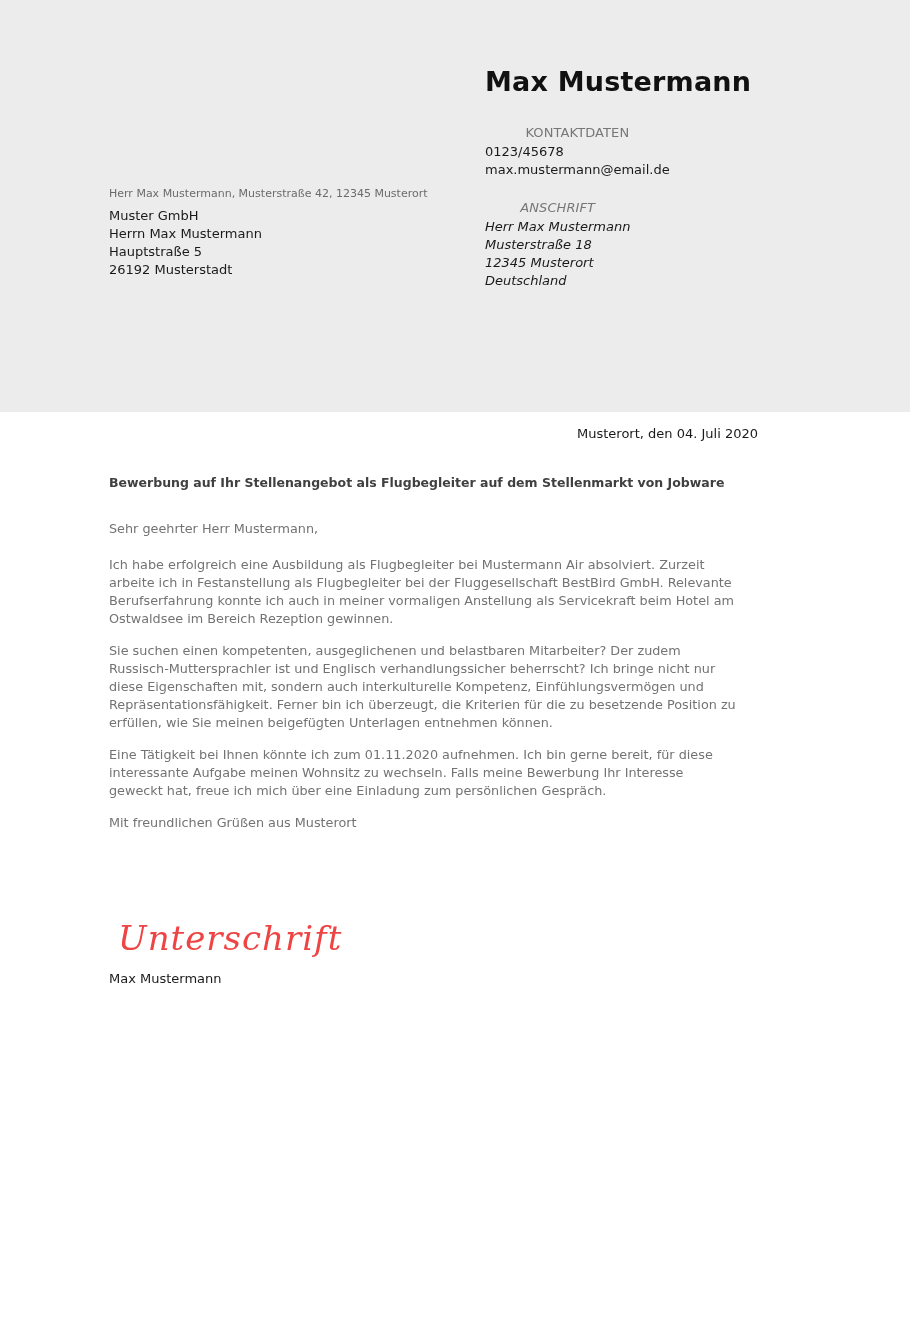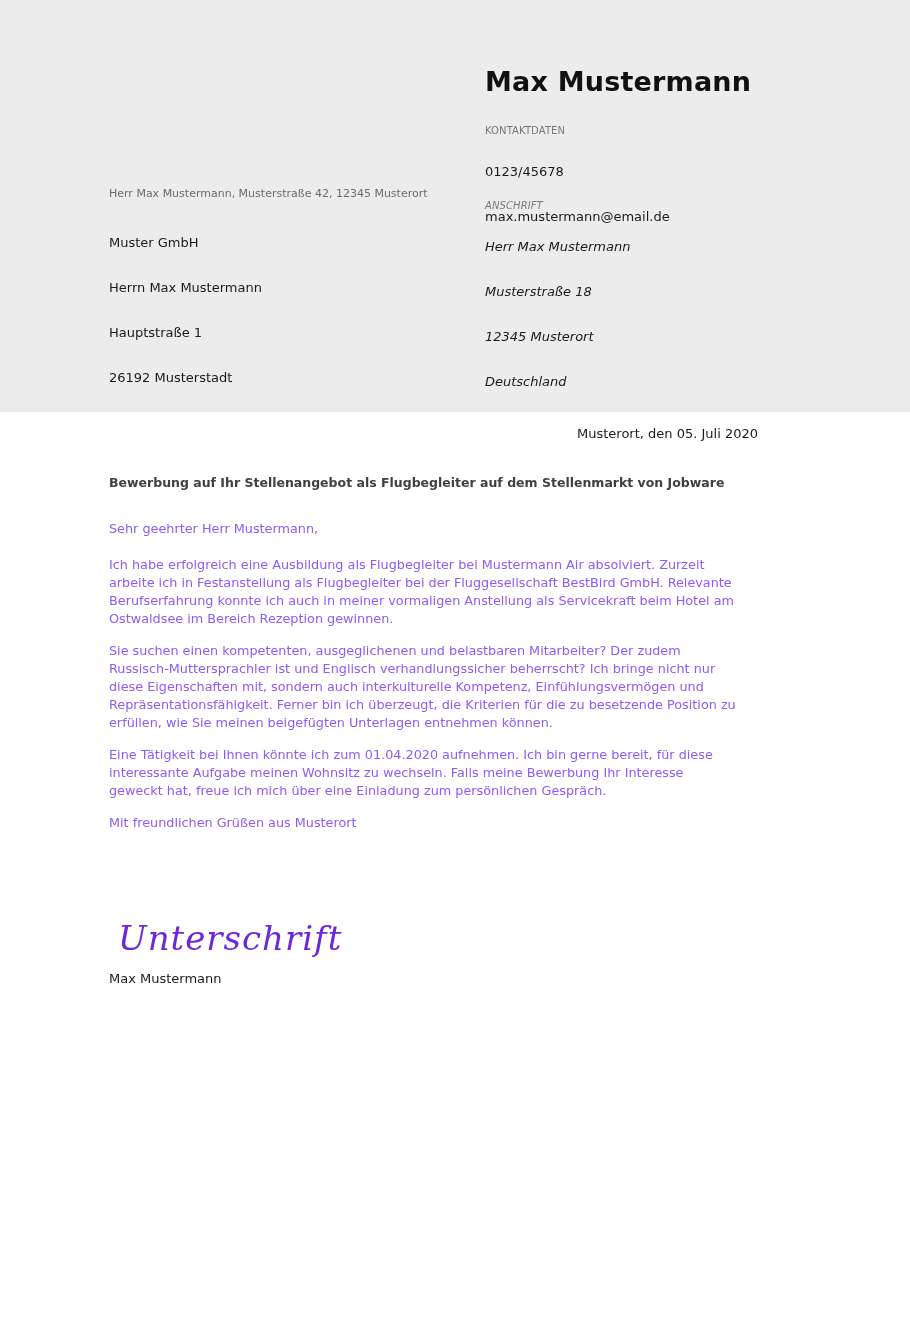--- a/index.html
+++ b/index.html
@@ -10,46 +10,47 @@
   .header-band {
     position: absolute; left: 0; top: 0; width: 910px; height: 412px;
     background: #ececec;
   }
   .name {
     position: absolute; left: 485px; top: 66px;
     font-size: 27px; font-weight: bold; color: #111; letter-spacing: 0.2px;
     font-family: "DejaVu Sans", sans-serif;
   }
   .label {
-    font-size: 10px; color: #777; text-transform: uppercase; letter-spacing: 0.1px;
+    font-size: 13px; color: #777; text-transform: uppercase; letter-spacing: 0.1px;
     margin-bottom: 3px;
+    text-align: center;
   }
-  .line { font-size: 13px; line-height: 18px; color: #1a1a1a; margin-top: 27px; }
+  .line { font-size: 13px; line-height: 18px; color: #1a1a1a; }
   .contact-block { position: absolute; left: 485px; top: 125px; }
   .address-block { position: absolute; left: 485px; top: 200px; font-style: italic; }
   .sender-line {
     position: absolute; left: 109px; top: 187px; font-size: 11px; color: #6b6b6b; text-align: right;
   }
   .recipient { position: absolute; left: 109px; top: 207px; }
   .date {
     position: absolute; right: 152px; top: 426px; font-size: 13px; color: #1a1a1a;
   }
   .subject {
     position: absolute; left: 109px; top: 475px; font-size: 12.5px; font-weight: bold; color: #404040;
   }
   .body-text {
     position: absolute; left: 109px; top: 520px; width: 630px;
-    font-size: 12.8px; line-height: 18px; color: #8b5cf6;
+    font-size: 12.8px; line-height: 18px; color: #737373;
   }
   .body-text p { margin: 0 0 14px 0; }
   .body-text p.salutation { margin-bottom: 18px; }
   .signature {
     position: absolute; left: 118px; top: 918px;
     font-family: "DejaVu Serif", serif; font-style: italic; font-size: 34px;
-    color: #6d28d9; letter-spacing: 1px;
+    color: #ef4444; letter-spacing: 1px;
   }
   .signer { position: absolute; left: 109px; top: 971px; font-size: 13px; color: #1a1a1a; }
 </style>
 </head>
 <body>
 
 <div class="header-band"></div>
 
 <div class="name">Max Mustermann</div>
 
@@ -65,31 +66,31 @@
   <div class="line">Musterstraße 18</div>
   <div class="line">12345 Musterort</div>
   <div class="line">Deutschland</div>
 </div>
 
 <div class="sender-line">Herr Max Mustermann, Musterstraße 42, 12345 Musterort</div>
 
 <div class="recipient">
   <div class="line">Muster GmbH</div>
   <div class="line">Herrn Max Mustermann</div>
-  <div class="line">Hauptstraße 1</div>
+  <div class="line">Hauptstraße 5</div>
   <div class="line">26192 Musterstadt</div>
 </div>
 
-<div class="date">Musterort, den 05. Juli 2020</div>
+<div class="date">Musterort, den 04. Juli 2020</div>
 
 <div class="subject">Bewerbung auf Ihr Stellenangebot als Flugbegleiter auf dem Stellenmarkt von Jobware</div>
 
 <div class="body-text">
   <p class="salutation">Sehr geehrter Herr Mustermann,</p>
   <p>Ich habe erfolgreich eine Ausbildung als Flugbegleiter bei Mustermann Air absolviert. Zurzeit arbeite ich in Festanstellung als Flugbegleiter bei der Fluggesellschaft BestBird GmbH. Relevante Berufserfahrung konnte ich auch in meiner vormaligen Anstellung als Servicekraft beim Hotel am Ostwaldsee im Bereich Rezeption gewinnen.</p>
   <p>Sie suchen einen kompetenten, ausgeglichenen und belastbaren Mitarbeiter? Der zudem Russisch-Muttersprachler ist und Englisch verhandlungssicher beherrscht? Ich bringe nicht nur diese Eigenschaften mit, sondern auch interkulturelle Kompetenz, Einfühlungsvermögen und Repräsentationsfähigkeit. Ferner bin ich überzeugt, die Kriterien für die zu besetzende Position zu erfüllen, wie Sie meinen beigefügten Unterlagen entnehmen können.</p>
-  <p>Eine Tätigkeit bei Ihnen könnte ich zum 01.04.2020 aufnehmen. Ich bin gerne bereit, für diese interessante Aufgabe meinen Wohnsitz zu wechseln. Falls meine Bewerbung Ihr Interesse geweckt hat, freue ich mich über eine Einladung zum persönlichen Gespräch.</p>
+  <p>Eine Tätigkeit bei Ihnen könnte ich zum 01.11.2020 aufnehmen. Ich bin gerne bereit, für diese interessante Aufgabe meinen Wohnsitz zu wechseln. Falls meine Bewerbung Ihr Interesse geweckt hat, freue ich mich über eine Einladung zum persönlichen Gespräch.</p>
   <p>Mit freundlichen Grüßen aus Musterort</p>
 </div>
 
 <div class="signature">Unterschrift</div>
 
 <div class="signer">Max Mustermann</div>
 
 </body></html>

